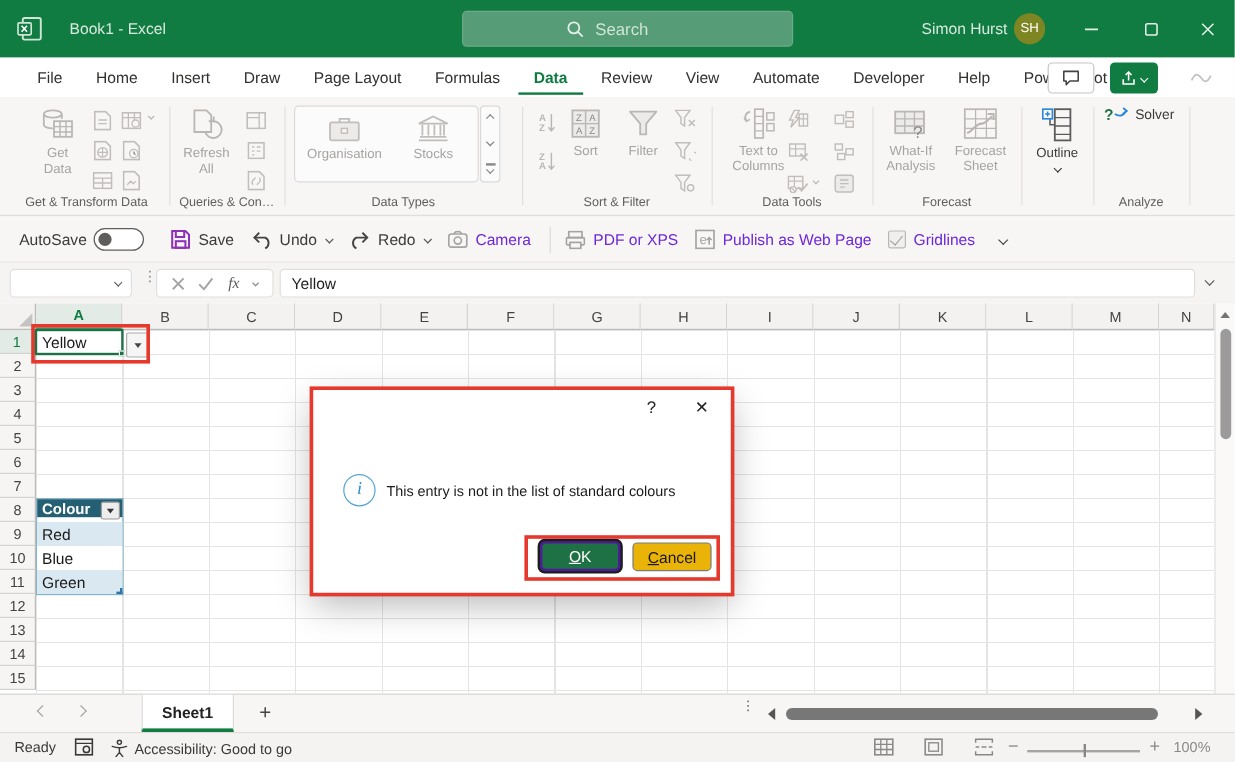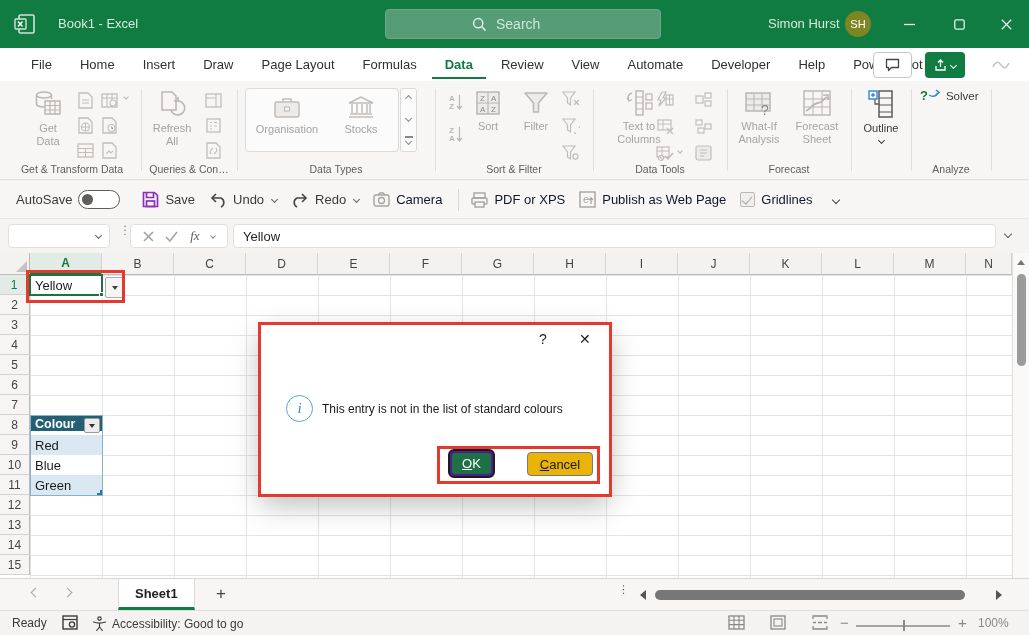--- a/index.html
+++ b/index.html
@@ -43,21 +43,21 @@
   .chev { width:6px; height:6px; border-right:1.4px solid currentColor; border-bottom:1.4px solid currentColor; transform:rotate(45deg); display:inline-block; }
   .chev-up { transform:rotate(-135deg); }
   .tri-d { width:0; height:0; border-left:3.5px solid transparent; border-right:3.5px solid transparent; border-top:4.5px solid currentColor; display:inline-block; }
   .tri-l { width:0; height:0; border-top:5px solid transparent; border-bottom:5px solid transparent; border-right:6px solid currentColor; display:inline-block; }
   .tri-r { width:0; height:0; border-top:5px solid transparent; border-bottom:5px solid transparent; border-left:6px solid currentColor; display:inline-block; }
   .tri-u { width:0; height:0; border-left:4px solid transparent; border-right:4px solid transparent; border-bottom:5px solid currentColor; display:inline-block; }
 
   
   #qat { position:absolute; left:0; top:181px; width:1029px; height:38px; background:#F8F6F5; border-bottom:1px solid #E8E6E4; display:flex; align-items:center; font-size:13px; color:#3B3A39; }
   .qitem { display:flex; align-items:center; gap:6px; margin-right:14px; }
-  .qitem.dis { color:#0f172a; }
+  .qitem.dis { color:#6d28d9; }
   #autosave-toggle { width:42px; height:19px; border:1px solid #605E5C; border-radius:10px; background:#fff; position:relative; }
   #autosave-toggle::after { content:""; position:absolute; left:3px; top:3px; width:11px; height:11px; border-radius:50%; background:#605E5C; }
   .qdiv { width:1px; height:22px; background:#DAD8D6; margin:0 12px 0 2px; }
   .qchev { color:#605E5C; margin-left:2px; }
   #grid-chk { width:15px; height:15px; border:1px solid #B9B6B4; border-radius:2px; background:#F1EFEE; position:relative; }
   #grid-chk::after { content:""; position:absolute; left:3px; top:1px; width:5px; height:9px; border-right:1.6px solid #A6A4A2; border-bottom:1.6px solid #A6A4A2; transform:rotate(40deg); }
 
   
   #formulabar { position:absolute; left:0; top:219px; width:1029px; height:34px; background:#F6F4F3; }
   #namebox { position:absolute; left:8px; top:5px; width:102px; height:24px; background:#fff; border:1px solid #E1DFDD; border-radius:4px; display:flex; align-items:center; justify-content:flex-end; padding-right:8px; color:#605E5C; }
@@ -112,21 +112,21 @@
   #zoom-plus { position:absolute; left:958px; top:3px; color:#8A8886; font-size:15px; }
   #zoom-val { position:absolute; left:978px; top:5px; color:#8A8886; }
 
   
   #dialog { position:absolute; left:261px; top:325px; width:348px; height:169px; background:#fff; box-shadow:0 10px 28px rgba(0,0,0,.28); z-index:50; }
   #dlg-help { position:absolute; left:278px; top:6px; font-size:14px; color:#222; }
   #dlg-close { position:absolute; left:318px; top:6px; font-size:14px; color:#222; }
   #dlg-title { position:absolute; left:21px; top:26px; font-size:18px; color:#1E7145; }
   #dlg-info { position:absolute; left:25px; top:70px; width:27px; height:27px; border:1.6px solid #54A4D8; border-radius:50%; color:#2E8FCC; display:flex; align-items:center; justify-content:center; font-size:15px; font-family:"Liberation Serif", serif; font-style:italic; }
   #dlg-msg { position:absolute; left:61px; top:77px; font-size:12px; color:#1A1A1A; }
-  #okwrap { position:absolute; left:187px; top:124px; width:47px; height:29px; border:2px solid #1C1C1C; border-radius:6px; background:#4c1d95; padding:2px; }
+  #okwrap { position:absolute; left:187px; top:124px; width:71px; height:29px; border:2px solid #1C1C1C; border-radius:6px; background:#4c1d95; padding:2px; }
   #okbtn { width:100%; height:100%; background:#1E7145; border-radius:3px; color:#fff; font-size:13px; display:flex; align-items:center; justify-content:center; }
   #cancelbtn { position:absolute; left:266px; top:127px; width:66px; height:24px; background:#eab308; border:1px solid #7A7A7A; border-radius:4px; color:#1A1A1A; font-size:13px; display:flex; align-items:center; justify-content:center; }
   .fl { display:block; } .fl::first-letter { text-decoration:underline; }
 
   
   .ann { position:absolute; border:3px solid #E5392E; z-index:60; }
   #ann-a1 { left:26px; top:270px; width:99px; height:33px; }
   #ann-dialog { left:258px; top:322px; width:354px; height:175px; }
   #ann-buttons { left:437px; top:446px; width:163px; height:38px; }
 
@@ -378,21 +378,21 @@
           <svg width="18" height="16" viewBox="0 0 18 16">
             <path d="M1 1h12l-4.5 6v7l-3-2V7z" fill="none" stroke="currentColor" stroke-width="1.2"></path>
             <circle cx="13.5" cy="11.5" r="2.6" fill="none" stroke="currentColor" stroke-width="1.2"></circle>
           </svg>
         </div>
       <span class="glabel">Sort &amp; Filter</span>
     </div>
     <div class="gdiv" style="left:593px;"></div>
 
     <div class="rgroup" style="left:594px;width:132px;">
-      <div class="bigbtn" style="left:19px;top:8px;width:52px;">
+      <div class="bigbtn" style="left:12px;top:8px;width:52px;">
         <svg class="bicon" width="30" height="28" viewBox="0 0 30 28">
             <path d="M8 4c-4 1-5 5-3 8" fill="none" stroke="currentColor" stroke-width="1.5"></path>
             <path d="M3 9l2 3 3-1.5" fill="none" stroke="currentColor" stroke-width="1.3"></path>
             <rect x="12" y="2" width="7" height="24" fill="none" stroke="currentColor" stroke-width="1.4"></rect>
             <path d="M12 8h7M12 14h7M12 20h7" stroke="currentColor" stroke-width="1.1"></path>
             <rect x="22" y="5" width="6" height="6" fill="none" stroke="currentColor" stroke-width="1.2"></rect>
             <rect x="22" y="14" width="6" height="6" fill="none" stroke="currentColor" stroke-width="1.2"></rect>
           </svg>
         <span class="blabel">Text to
 Columns</span>

